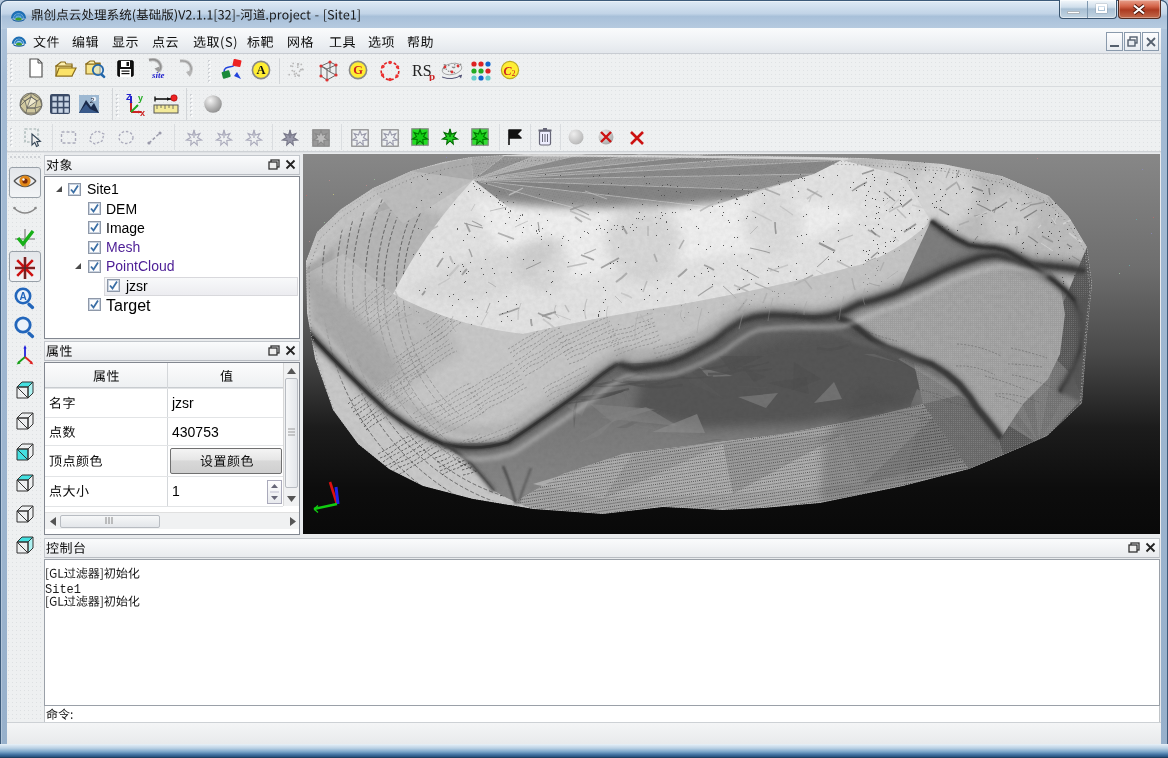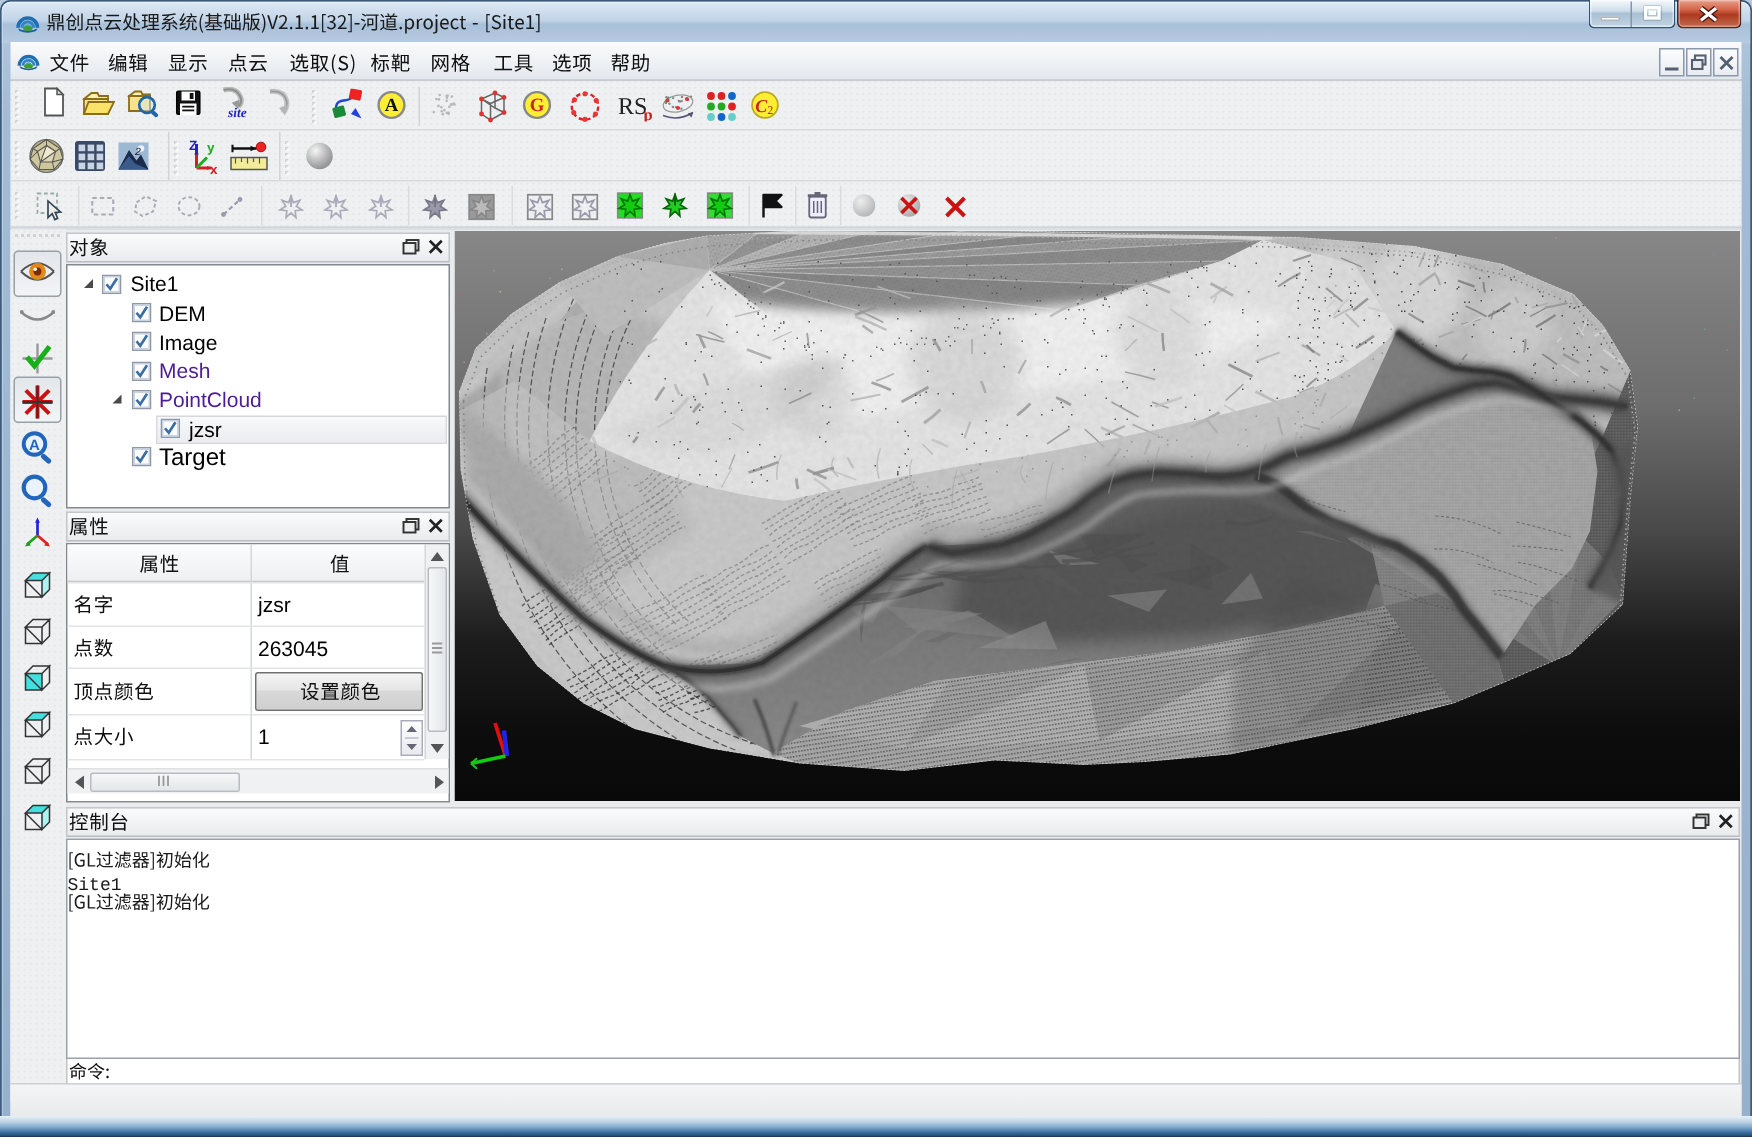--- a/index.html
+++ b/index.html
@@ -633,21 +633,21 @@
     <div class="abs" style="left:45px;top:445px;width:238px;height:1px;background:#e2e4e6"></div>
     <div class="abs" style="left:45px;top:476px;width:238px;height:1px;background:#e2e4e6"></div>
     <div class="abs" style="left:45px;top:506px;width:238px;height:1px;background:#e2e4e6"></div>
     <svg style="position:absolute;left:49px;top:394.2px" width="30" height="20" viewBox="0 -13.8 30 20">
       <path d="M3.4 -6.9C4.1 -6.4 4.8 -5.8 5.4 -5.3C3.9 -4.5 2.2 -3.9 0.6 -3.5C0.8 -3.3 1.0 -2.9 1.1 -2.7C1.8 -2.8 2.6 -3.0 3.3 -3.3V1.0H4.3V0.4H10.0V1.0H11.0V-4.4H5.9C8.0 -5.6 9.9 -7.2 11.0 -9.3L10.3 -9.7L10.2 -9.6H5.6C5.9 -10.0 6.1 -10.4 6.4 -10.7L5.3 -11.0C4.5 -9.7 3.0 -8.3 0.9 -7.3C1.1 -7.1 1.4 -6.7 1.6 -6.5C2.8 -7.1 3.8 -7.9 4.7 -8.7H9.5C8.8 -7.6 7.6 -6.6 6.3 -5.8C5.7 -6.3 4.9 -7.0 4.2 -7.4ZM10.0 -0.5H4.3V-3.5H10.0Z M19.5 -4.7V-3.9H14.4V-3.0H19.5V-0.2C19.5 0.0 19.4 0.1 19.2 0.1C18.9 0.1 18.1 0.1 17.2 0.1C17.4 0.3 17.6 0.8 17.6 1.0C18.8 1.0 19.4 1.0 19.9 0.9C20.4 0.7 20.5 0.4 20.5 -0.2V-3.0H25.6V-3.9H20.5V-4.4C21.7 -5.0 22.8 -5.9 23.6 -6.7L23.0 -7.2L22.7 -7.2H16.5V-6.2H21.8C21.1 -5.7 20.2 -5.1 19.5 -4.7ZM19.0 -10.7C19.3 -10.4 19.5 -9.9 19.7 -9.6H14.5V-6.9H15.5V-8.6H24.5V-6.9H25.5V-9.6H20.8C20.6 -10.0 20.3 -10.6 20.0 -11.0Z" fill="#111"></path>
     </svg>
     <div class="abs" style="left:172px;top:395px;font-size:14px;color:#000">jzsr</div>
     <svg style="position:absolute;left:49px;top:423.2px" width="30" height="20" viewBox="0 -13.8 30 20">
       <path d="M3.1 -6.0H9.9V-3.7H3.1ZM4.4 -1.7C4.6 -0.8 4.7 0.3 4.7 0.9L5.7 0.8C5.7 0.2 5.5 -0.9 5.3 -1.7ZM7.1 -1.7C7.5 -0.8 7.9 0.2 8.0 0.9L9.0 0.7C8.8 0.0 8.4 -1.1 8.0 -1.8ZM9.8 -1.8C10.4 -0.9 11.1 0.2 11.4 0.9L12.4 0.5C12.0 -0.2 11.3 -1.3 10.6 -2.1ZM2.3 -2.0C1.9 -1.1 1.2 0.0 0.5 0.6L1.4 1.0C2.1 0.3 2.8 -0.8 3.2 -1.8ZM2.2 -7.0V-2.8H10.9V-7.0H6.9V-8.6H11.8V-9.5H6.9V-10.9H5.9V-7.0Z M19.3 -10.7C19.0 -10.2 18.6 -9.4 18.3 -8.9L18.9 -8.6C19.3 -9.1 19.7 -9.7 20.1 -10.3ZM14.6 -10.3C15.0 -9.8 15.3 -9.0 15.4 -8.6L16.2 -8.9C16.1 -9.4 15.7 -10.1 15.4 -10.6ZM18.8 -3.4C18.5 -2.7 18.1 -2.1 17.6 -1.6C17.1 -1.9 16.6 -2.1 16.1 -2.3C16.3 -2.7 16.5 -3.0 16.7 -3.4ZM14.9 -2.0C15.6 -1.7 16.3 -1.4 16.9 -1.1C16.1 -0.5 15.1 -0.1 14.0 0.2C14.2 0.4 14.4 0.7 14.5 0.9C15.7 0.6 16.8 0.1 17.7 -0.7C18.2 -0.4 18.6 -0.1 18.9 0.1L19.5 -0.6C19.2 -0.8 18.8 -1.0 18.4 -1.2C19.1 -2.0 19.6 -2.9 19.9 -4.0L19.4 -4.2L19.2 -4.2H17.1L17.4 -4.9L16.5 -5.0C16.4 -4.8 16.3 -4.5 16.2 -4.2H14.4V-3.4H15.8C15.5 -2.9 15.2 -2.4 14.9 -2.0ZM16.8 -10.9V-8.5H14.2V-7.7H16.5C15.9 -6.9 14.9 -6.0 14.0 -5.7C14.2 -5.5 14.4 -5.1 14.5 -4.9C15.3 -5.3 16.2 -6.1 16.8 -6.8V-5.3H17.8V-7.0C18.4 -6.6 19.2 -6.0 19.5 -5.7L20.0 -6.4C19.7 -6.6 18.6 -7.3 17.9 -7.7H20.4V-8.5H17.8V-10.9ZM21.7 -10.8C21.4 -8.5 20.8 -6.3 19.8 -5.0C20.0 -4.8 20.3 -4.5 20.5 -4.4C20.8 -4.9 21.1 -5.4 21.4 -6.1C21.7 -4.8 22.0 -3.6 22.5 -2.6C21.8 -1.4 20.8 -0.4 19.4 0.3C19.5 0.5 19.8 0.9 19.9 1.1C21.2 0.4 22.2 -0.5 23.0 -1.7C23.7 -0.6 24.5 0.3 25.5 0.9C25.6 0.7 25.9 0.3 26.1 0.2C25.0 -0.4 24.2 -1.4 23.5 -2.6C24.2 -3.9 24.7 -5.5 24.9 -7.5H25.8V-8.4H22.1C22.3 -9.1 22.5 -9.9 22.6 -10.7ZM24.0 -7.5C23.8 -6.0 23.5 -4.7 23.0 -3.6C22.5 -4.8 22.2 -6.1 21.9 -7.5Z" fill="#111"></path>
     </svg>
-    <div class="abs" style="left:172px;top:424px;font-size:14px;color:#000">263045</div>
+    <div class="abs" style="left:172px;top:424px;font-size:14px;color:#000">430753</div>
     <svg style="position:absolute;left:49px;top:452.2px" width="57" height="20" viewBox="0 -13.8 57 20">
       <path d="M8.6 -6.4V-3.8C8.6 -2.5 8.4 -0.8 5.2 0.3C5.4 0.5 5.7 0.8 5.8 1.0C9.0 -0.2 9.6 -2.2 9.6 -3.8V-6.4ZM9.2 -1.2C10.1 -0.5 11.3 0.4 11.9 1.1L12.5 0.3C11.9 -0.3 10.8 -1.2 9.8 -1.8ZM6.2 -8.2V-2.0H7.1V-7.2H11.0V-2.0H12.0V-8.2H9.0L9.5 -9.5H12.5V-10.3H5.7V-9.5H8.4C8.3 -9.0 8.2 -8.6 8.1 -8.2ZM0.6 -10.0V-9.1H2.7V-0.7C2.7 -0.5 2.6 -0.4 2.4 -0.4C2.2 -0.4 1.5 -0.4 0.7 -0.4C0.9 -0.1 1.0 0.3 1.1 0.6C2.1 0.6 2.7 0.5 3.1 0.4C3.5 0.2 3.7 -0.1 3.7 -0.7V-9.1H5.4V-10.0Z M16.6 -6.0H23.4V-3.7H16.6ZM17.9 -1.7C18.1 -0.8 18.2 0.3 18.2 0.9L19.2 0.8C19.2 0.2 19.0 -0.9 18.8 -1.7ZM20.6 -1.7C21.0 -0.8 21.4 0.2 21.5 0.9L22.5 0.7C22.3 0.0 21.9 -1.1 21.5 -1.8ZM23.3 -1.8C23.9 -0.9 24.6 0.2 24.9 0.9L25.9 0.5C25.5 -0.2 24.8 -1.3 24.1 -2.1ZM15.8 -2.0C15.4 -1.1 14.7 0.0 14.0 0.6L14.9 1.0C15.6 0.3 16.3 -0.8 16.7 -1.8ZM15.7 -7.0V-2.8H24.4V-7.0H20.4V-8.6H25.3V-9.5H20.4V-10.9H19.4V-7.0Z M36.1 -6.6C36.0 -1.9 35.9 -0.4 32.6 0.4C32.8 0.6 33.0 0.9 33.1 1.1C36.6 0.1 36.8 -1.6 36.8 -6.6ZM32.2 -6.0C31.5 -5.3 30.2 -4.7 29.1 -4.4C29.3 -4.2 29.5 -4.0 29.7 -3.8C30.8 -4.2 32.2 -4.8 33.0 -5.6ZM32.6 -2.4C31.8 -1.4 30.3 -0.5 28.7 0.0C28.9 0.2 29.2 0.5 29.3 0.7C31.0 0.2 32.6 -0.8 33.5 -2.0ZM36.6 -1.0C37.5 -0.4 38.5 0.5 38.9 1.0L39.5 0.4C39.0 -0.1 38.0 -1.0 37.2 -1.5ZM34.0 -7.9V-1.8H34.7V-7.2H38.1V-1.8H38.9V-7.9H36.4C36.6 -8.3 36.8 -8.8 37.0 -9.3H39.3V-10.1H33.7V-9.3H36.1C36.0 -8.9 35.8 -8.3 35.6 -7.9ZM30.0 -10.7C30.1 -10.4 30.3 -10.0 30.4 -9.6H27.9V-8.8H33.4V-9.6H31.3C31.2 -10.0 31.0 -10.5 30.8 -10.9ZM32.4 -4.2C31.6 -3.4 30.2 -2.7 28.9 -2.2C29.0 -2.9 29.0 -3.6 29.0 -4.2V-6.1H33.4V-7.0H32.1C32.4 -7.4 32.6 -8.0 32.9 -8.5L32.1 -8.7C31.9 -8.2 31.5 -7.5 31.2 -7.0H29.5L30.2 -7.2C30.1 -7.6 29.8 -8.3 29.5 -8.7L28.8 -8.5C29.0 -8.0 29.3 -7.4 29.4 -7.0H28.2V-4.2C28.2 -2.8 28.1 -0.8 27.4 0.6C27.6 0.7 28.0 0.9 28.2 1.1C28.6 0.1 28.8 -1.1 28.9 -2.2C29.2 -2.0 29.4 -1.7 29.5 -1.5C30.8 -2.1 32.3 -2.9 33.2 -3.9Z M46.7 -6.4V-4.1H43.7V-6.4ZM47.6 -6.4H50.7V-4.1H47.6ZM48.3 -8.9C47.9 -8.4 47.4 -7.8 46.9 -7.3H43.5C44.0 -7.8 44.5 -8.3 44.9 -8.9ZM45.1 -11.0C44.2 -9.2 42.6 -7.6 41.0 -6.6C41.2 -6.4 41.5 -5.9 41.6 -5.7C41.9 -6.0 42.3 -6.3 42.7 -6.6V-1.1C42.7 0.5 43.3 0.8 45.4 0.8C45.9 0.8 49.9 0.8 50.4 0.8C52.4 0.8 52.8 0.2 53.0 -1.8C52.7 -1.8 52.3 -2.0 52.1 -2.2C51.9 -0.4 51.7 -0.1 50.4 -0.1C49.5 -0.1 46.0 -0.1 45.3 -0.1C43.9 -0.1 43.7 -0.3 43.7 -1.0V-3.2H50.7V-2.6H51.7V-7.3H48.1C48.7 -7.9 49.3 -8.7 49.8 -9.4L49.1 -9.8L48.9 -9.8H45.5C45.7 -10.1 45.8 -10.3 46.0 -10.6Z" fill="#111"></path>
     </svg>
     <div class="abs" style="left:170px;top:448px;width:112px;height:26px;border:1px solid #707070;border-radius:2px;background:linear-gradient(180deg,#f4f4f4,#e6e6e6 45%,#d8d8d8 50%,#cfcfcf)"></div>
     <svg style="position:absolute;left:200px;top:452.2px" width="57" height="20" viewBox="0 -13.8 57 20">
       <path d="M1.6 -10.1C2.3 -9.5 3.1 -8.6 3.5 -8.0L4.2 -8.7C3.8 -9.3 2.9 -10.1 2.2 -10.7ZM0.6 -6.8V-5.9H2.4V-1.2C2.4 -0.6 2.0 -0.2 1.7 -0.1C1.9 0.1 2.2 0.5 2.3 0.8C2.5 0.5 2.8 0.3 5.1 -1.5C5.0 -1.7 4.9 -2.0 4.8 -2.3L3.3 -1.2V-6.8ZM6.4 -10.5V-9.0C6.4 -8.0 6.1 -7.0 4.4 -6.2C4.6 -6.0 4.9 -5.7 5.0 -5.5C6.9 -6.4 7.3 -7.8 7.3 -9.0V-9.5H9.6V-7.4C9.6 -6.5 9.8 -6.1 10.7 -6.1C10.8 -6.1 11.5 -6.1 11.7 -6.1C11.9 -6.1 12.2 -6.1 12.4 -6.2C12.3 -6.4 12.3 -6.8 12.3 -7.0C12.1 -7.0 11.8 -6.9 11.7 -6.9C11.5 -6.9 10.9 -6.9 10.8 -6.9C10.6 -6.9 10.5 -7.1 10.5 -7.4V-10.5ZM10.5 -4.3C10.0 -3.2 9.3 -2.4 8.4 -1.7C7.6 -2.4 6.9 -3.3 6.4 -4.3ZM5.0 -5.2V-4.3H5.7L5.5 -4.2C6.0 -3.0 6.7 -2.0 7.7 -1.1C6.7 -0.5 5.6 -0.1 4.4 0.2C4.6 0.4 4.8 0.8 4.9 1.0C6.2 0.7 7.4 0.2 8.4 -0.5C9.4 0.2 10.6 0.8 11.9 1.1C12.0 0.8 12.3 0.4 12.5 0.2C11.3 -0.1 10.2 -0.5 9.2 -1.1C10.3 -2.1 11.2 -3.3 11.7 -5.0L11.1 -5.2L10.9 -5.2Z M22.0 -9.7H24.2V-8.6H22.0ZM18.9 -9.7H21.1V-8.6H18.9ZM16.0 -9.7H18.0V-8.6H16.0ZM16.0 -5.6V-0.1H14.2V0.7H25.8V-0.1H24.0V-5.6H19.9L20.1 -6.3H25.5V-7.1H20.3L20.4 -7.8H25.1V-10.4H15.0V-7.8H19.4L19.3 -7.1H14.4V-6.3H19.2L19.0 -5.6ZM16.9 -0.1V-0.9H23.0V-0.1ZM16.9 -3.6H23.0V-2.8H16.9ZM16.9 -4.2V-4.9H23.0V-4.2ZM16.9 -2.2H23.0V-1.5H16.9Z M36.1 -6.6C36.0 -1.9 35.9 -0.4 32.6 0.4C32.8 0.6 33.0 0.9 33.1 1.1C36.6 0.1 36.8 -1.6 36.8 -6.6ZM32.2 -6.0C31.5 -5.3 30.2 -4.7 29.1 -4.4C29.3 -4.2 29.5 -4.0 29.7 -3.8C30.8 -4.2 32.2 -4.8 33.0 -5.6ZM32.6 -2.4C31.8 -1.4 30.3 -0.5 28.7 0.0C28.9 0.2 29.2 0.5 29.3 0.7C31.0 0.2 32.6 -0.8 33.5 -2.0ZM36.6 -1.0C37.5 -0.4 38.5 0.5 38.9 1.0L39.5 0.4C39.0 -0.1 38.0 -1.0 37.2 -1.5ZM34.0 -7.9V-1.8H34.7V-7.2H38.1V-1.8H38.9V-7.9H36.4C36.6 -8.3 36.8 -8.8 37.0 -9.3H39.3V-10.1H33.7V-9.3H36.1C36.0 -8.9 35.8 -8.3 35.6 -7.9ZM30.0 -10.7C30.1 -10.4 30.3 -10.0 30.4 -9.6H27.9V-8.8H33.4V-9.6H31.3C31.2 -10.0 31.0 -10.5 30.8 -10.9ZM32.4 -4.2C31.6 -3.4 30.2 -2.7 28.9 -2.2C29.0 -2.9 29.0 -3.6 29.0 -4.2V-6.1H33.4V-7.0H32.1C32.4 -7.4 32.6 -8.0 32.9 -8.5L32.1 -8.7C31.9 -8.2 31.5 -7.5 31.2 -7.0H29.5L30.2 -7.2C30.1 -7.6 29.8 -8.3 29.5 -8.7L28.8 -8.5C29.0 -8.0 29.3 -7.4 29.4 -7.0H28.2V-4.2C28.2 -2.8 28.1 -0.8 27.4 0.6C27.6 0.7 28.0 0.9 28.2 1.1C28.6 0.1 28.8 -1.1 28.9 -2.2C29.2 -2.0 29.4 -1.7 29.5 -1.5C30.8 -2.1 32.3 -2.9 33.2 -3.9Z M46.7 -6.4V-4.1H43.7V-6.4ZM47.6 -6.4H50.7V-4.1H47.6ZM48.3 -8.9C47.9 -8.4 47.4 -7.8 46.9 -7.3H43.5C44.0 -7.8 44.5 -8.3 44.9 -8.9ZM45.1 -11.0C44.2 -9.2 42.6 -7.6 41.0 -6.6C41.2 -6.4 41.5 -5.9 41.6 -5.7C41.9 -6.0 42.3 -6.3 42.7 -6.6V-1.1C42.7 0.5 43.3 0.8 45.4 0.8C45.9 0.8 49.9 0.8 50.4 0.8C52.4 0.8 52.8 0.2 53.0 -1.8C52.7 -1.8 52.3 -2.0 52.1 -2.2C51.9 -0.4 51.7 -0.1 50.4 -0.1C49.5 -0.1 46.0 -0.1 45.3 -0.1C43.9 -0.1 43.7 -0.3 43.7 -1.0V-3.2H50.7V-2.6H51.7V-7.3H48.1C48.7 -7.9 49.3 -8.7 49.8 -9.4L49.1 -9.8L48.9 -9.8H45.5C45.7 -10.1 45.8 -10.3 46.0 -10.6Z" fill="#111"></path>
     </svg>
     <svg style="position:absolute;left:49px;top:482.2px" width="43" height="20" viewBox="0 -13.8 43 20">
       <path d="M3.1 -6.0H9.9V-3.7H3.1ZM4.4 -1.7C4.6 -0.8 4.7 0.3 4.7 0.9L5.7 0.8C5.7 0.2 5.5 -0.9 5.3 -1.7ZM7.1 -1.7C7.5 -0.8 7.9 0.2 8.0 0.9L9.0 0.7C8.8 0.0 8.4 -1.1 8.0 -1.8ZM9.8 -1.8C10.4 -0.9 11.1 0.2 11.4 0.9L12.4 0.5C12.0 -0.2 11.3 -1.3 10.6 -2.1ZM2.3 -2.0C1.9 -1.1 1.2 0.0 0.5 0.6L1.4 1.0C2.1 0.3 2.8 -0.8 3.2 -1.8ZM2.2 -7.0V-2.8H10.9V-7.0H6.9V-8.6H11.8V-9.5H6.9V-10.9H5.9V-7.0Z M19.5 -10.9C19.5 -9.9 19.5 -8.6 19.3 -7.2H14.3V-6.2H19.1C18.6 -3.7 17.3 -1.2 14.1 0.2C14.3 0.4 14.6 0.8 14.8 1.0C18.0 -0.4 19.4 -2.9 20.0 -5.4C21.0 -2.5 22.7 -0.2 25.2 1.0C25.4 0.7 25.7 0.3 26.0 0.1C23.4 -0.9 21.7 -3.3 20.8 -6.2H25.7V-7.2H20.3C20.5 -8.6 20.5 -9.9 20.5 -10.9Z M33.0 -10.7V-0.3C33.0 -0.1 32.9 0.0 32.7 0.0C32.4 0.1 31.5 0.1 30.5 0.0C30.7 0.3 30.8 0.8 30.9 1.0C32.1 1.1 32.9 1.0 33.4 0.9C33.9 0.7 34.1 0.4 34.1 -0.3V-10.7ZM36.2 -7.4C37.3 -5.6 38.3 -3.1 38.6 -1.6L39.7 -2.0C39.4 -3.6 38.2 -6.0 37.1 -7.8ZM29.6 -7.7C29.3 -5.9 28.6 -3.7 27.4 -2.3C27.7 -2.2 28.1 -2.0 28.3 -1.8C29.5 -3.2 30.3 -5.6 30.7 -7.5Z" fill="#111"></path>
     </svg>

